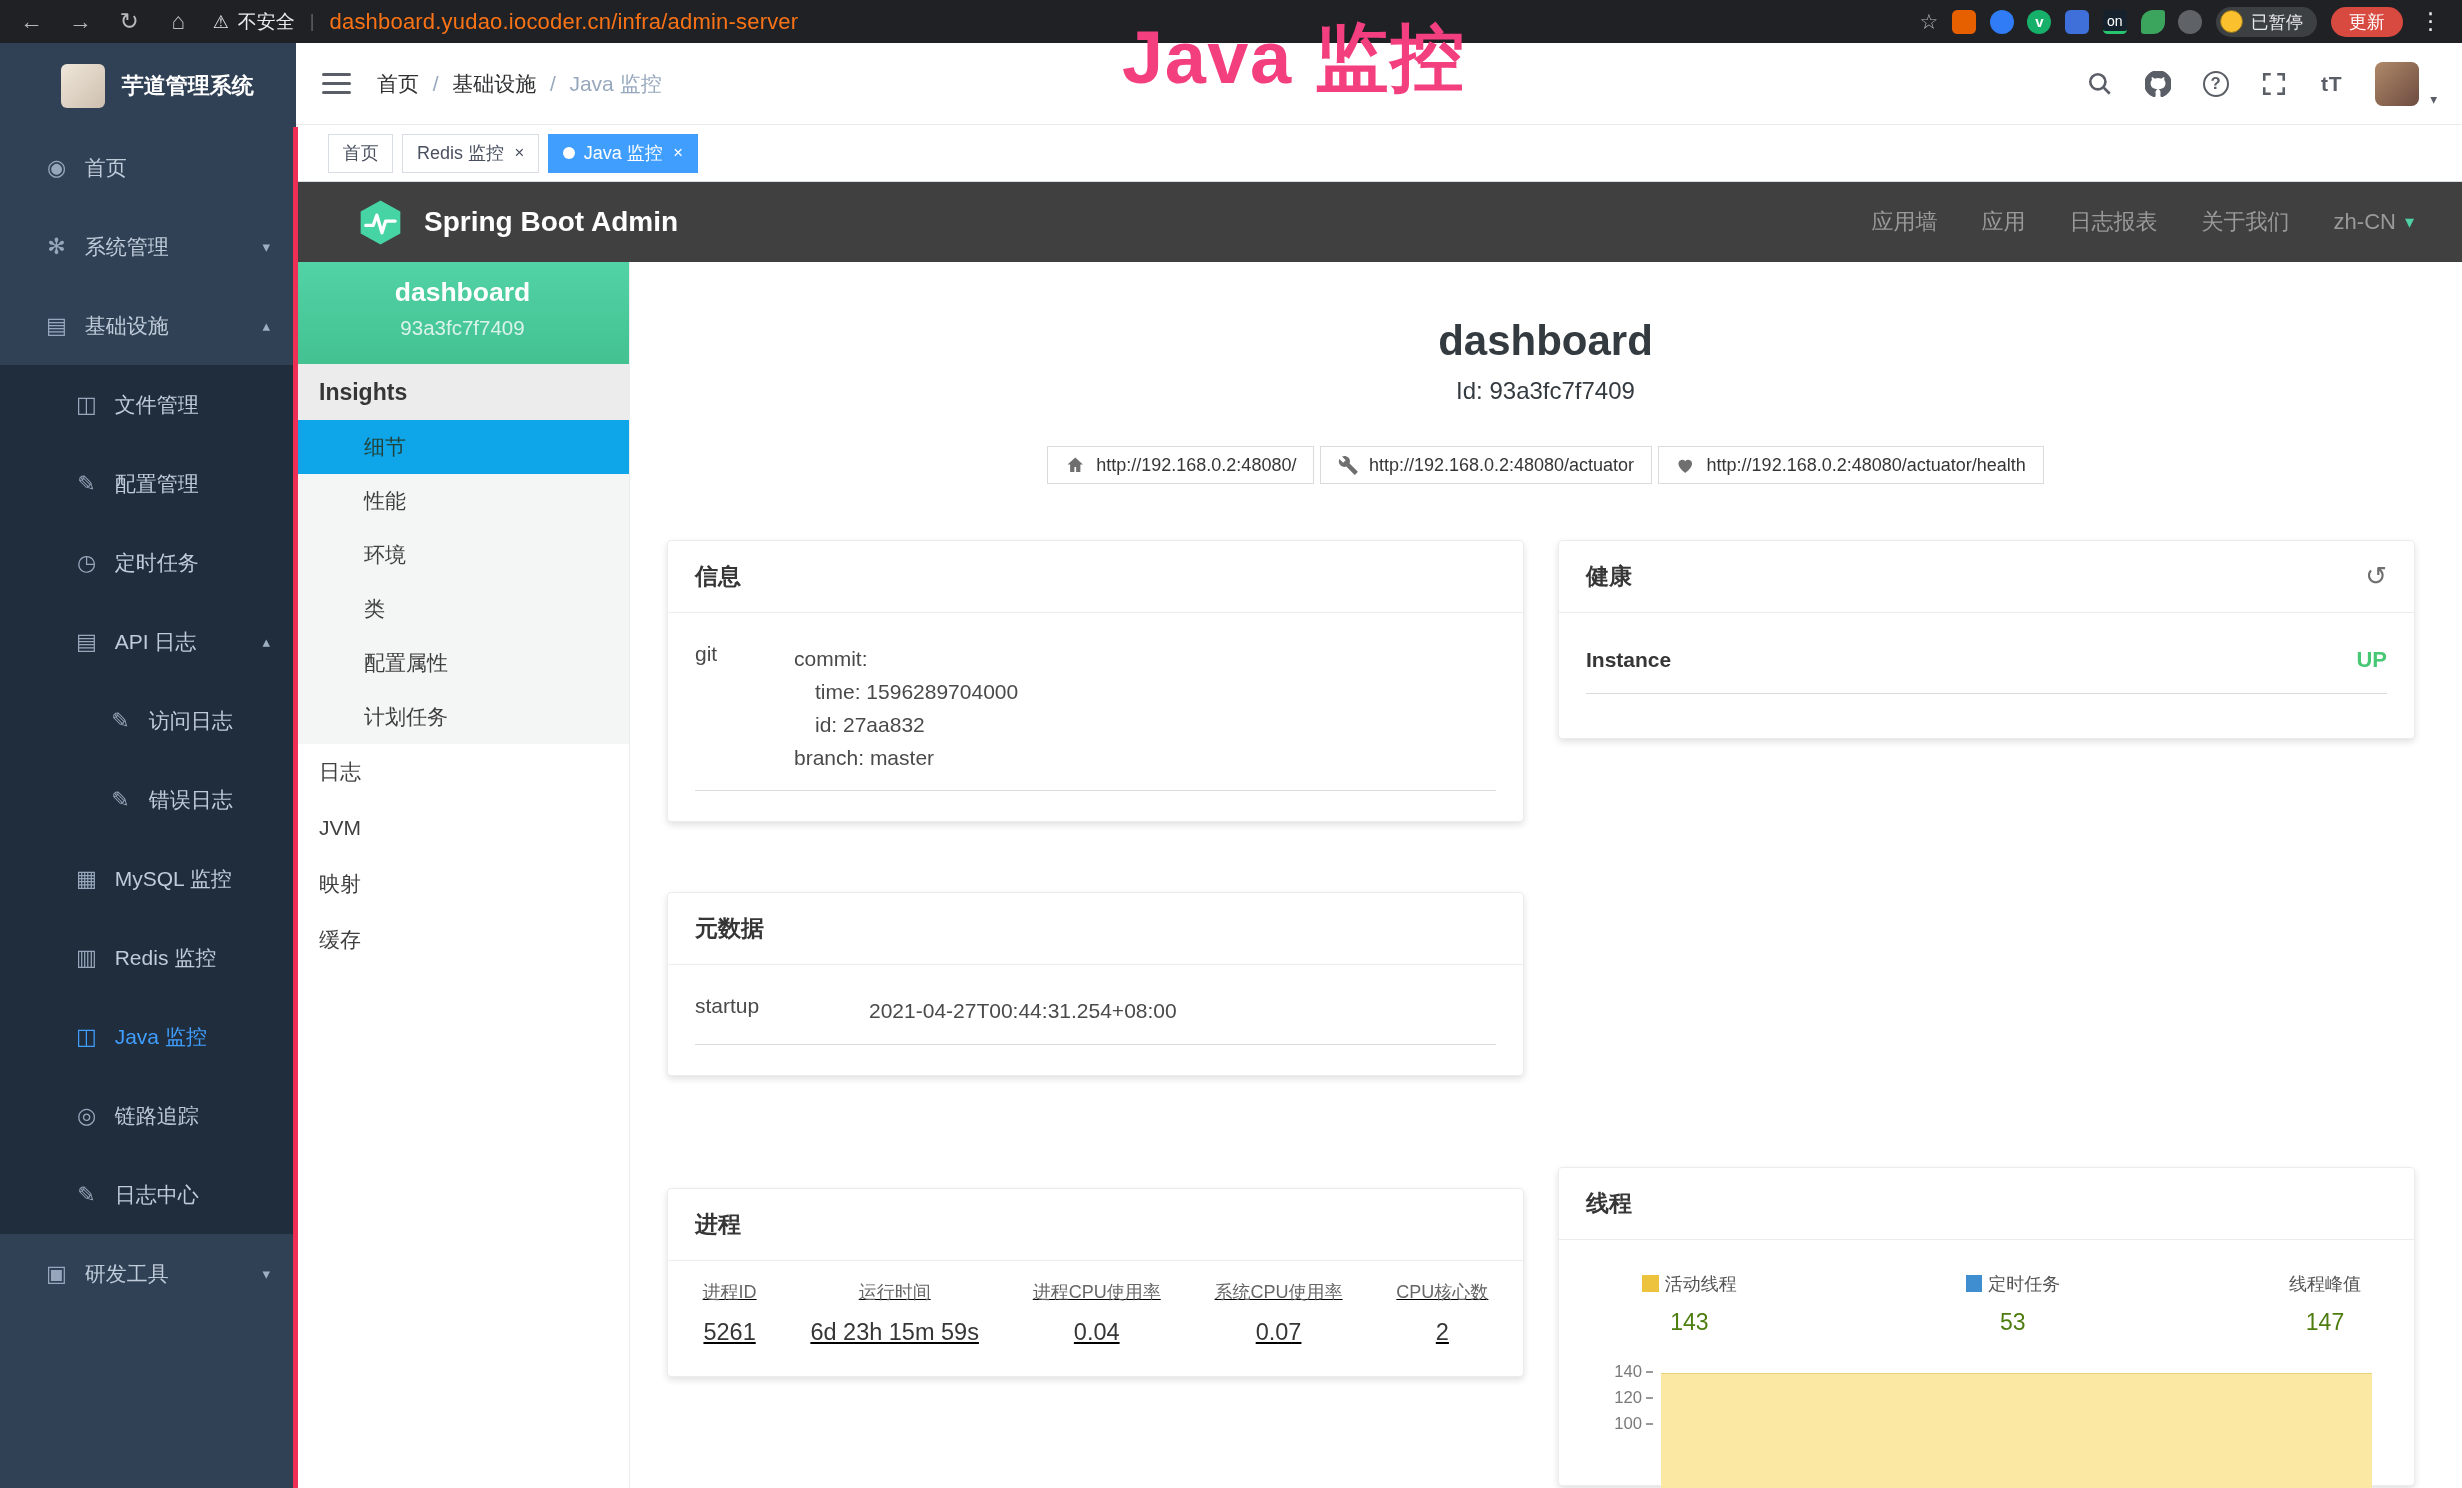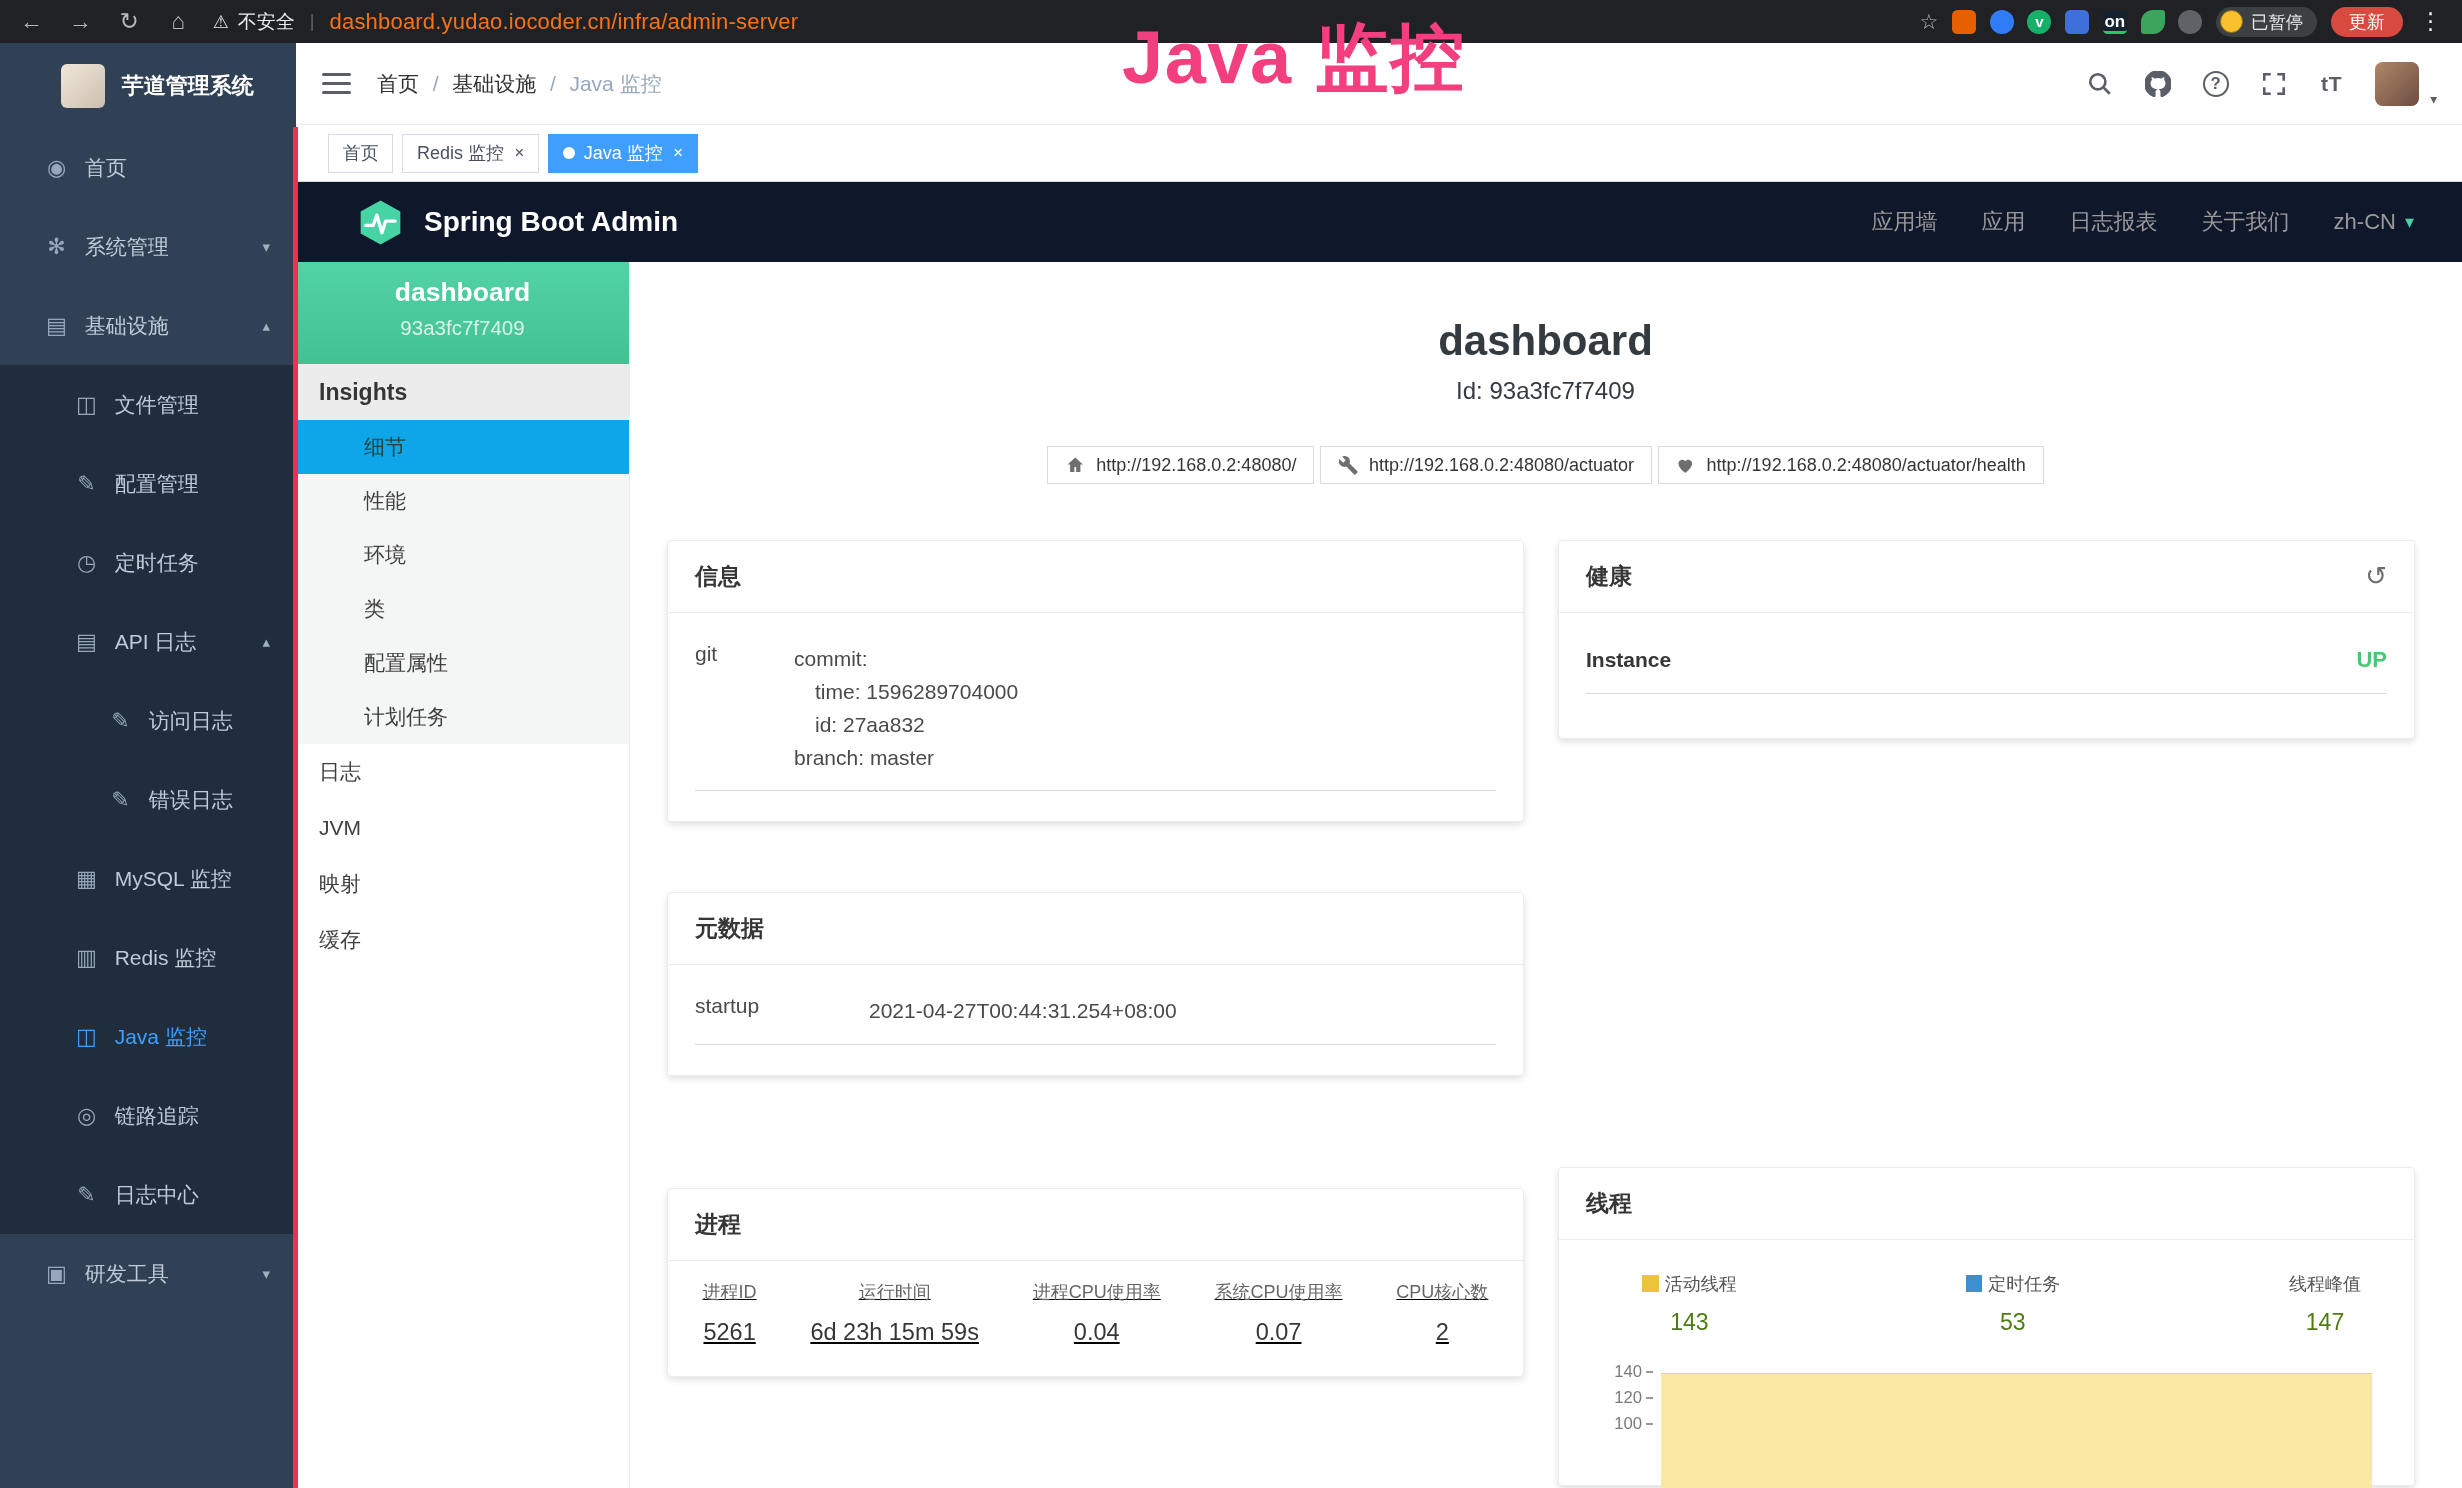--- a/index.html
+++ b/index.html
@@ -15,21 +15,21 @@
   .addr .sec-label { font-size:19px; color:#e8eaed; }
   .addr .sep { color:#5f6368; font-size:18px; margin:0 6px; }
   .addr .url { font-size:22px; color:#f97316; letter-spacing:0.2px; }
   .chrome-right { margin-left:auto; display:flex; align-items:center; gap:13.7px; }
   .star { font-size:21px; color:#b6b9be; }
   .ext { width:24px; height:24px; border-radius:5.3px; }
   .ext-fox { background:#e66000; }
   .ext-drop { background:#2f7cf6; border-radius:50%; }
   .ext-v { background:#17b06b; border-radius:50%; color:#fff; font-size:15px; text-align:center; line-height:24px; font-weight:bold; }
   .ext-grid { background:#3f6fd8; }
-  .ext-on { background:#15222e; border-radius:4.6px; color:#fff; font-size:17px; text-align:center; line-height:23px; border-bottom:3px solid #27c56e;font-weight:bold; }
+  .ext-on { background:#15222e; border-radius:4.6px; color:#fff; font-size:14px; text-align:center; line-height:23px; border-bottom:3px solid #27c56e; }
   .ext-leaf { background:#3ba55d; border-radius:50% 3px 50% 3px; }
   .ext-puzzle { background:#5f6368; border-radius:50%; }
   .paused-chip { height:30px; background:#3c4043; border-radius:15px; display:flex; align-items:center; gap:7.6px; padding:0 13.7px 0 4.6px; color:#e8eaed; font-size:17.4px; }
   .face { width:23px; height:23px; border-radius:50%; background:#fbc02d; border:1.5px solid #8a6d1d; }
   .update-chip { height:30px; background:#d84a3f; color:#fff; border-radius:15px; padding:0 18px; font-size:18px; display:flex; align-items:center; }
   .kebab { font-size:23px; color:#e8eaed; padding:0 3px; }
 
   
   .app-sidebar { position:absolute; left:0; top:43px; width:296px; bottom:0; background:#304156; z-index:10; }
   .logo-row { height:85px; display:flex; align-items:center; gap:16.7px; padding-left:61px; }
@@ -63,21 +63,21 @@
   
   .tag-bar { position:absolute; left:296px; top:125px; width:2167px; height:57px; background:#fff;
     border-bottom:0.8px solid #d8dce5; box-shadow:0 0.8px 2.3px rgba(0,0,0,.10); display:flex; align-items:center; gap:9px; padding:0 32px; z-index:5; }
   .tag { height:39px; display:flex; align-items:center; gap:9px; padding:0 13.7px; border:0.8px solid #d8dce5;
     background:#fff; color:#495060; font-size:18px; cursor:pointer; }
   .tag .x { font-size:16.7px; margin-left:1.5px; }
   .tag.active { background:#409eff; border-color:#409eff; color:#fff; }
   .tag .dot { width:12px; height:12px; border-radius:50%; background:#fff; display:inline-block; }
 
   
-  .sba-nav { position:absolute; left:296px; top:182px; width:2167px; height:80px; background:#0f172a;
+  .sba-nav { position:absolute; left:296px; top:182px; width:2167px; height:80px; background:#404040;
     display:flex; align-items:center; padding:0 49px 0 61px; z-index:5; }
   .sba-brand { display:flex; align-items:center; gap:20px; cursor:pointer; }
   .sba-title { color:#fff; font-size:28px; font-weight:bold; }
   .sba-links { margin-left:auto; display:flex; align-items:center; gap:44px; font-size:22px; color:#9a9a9a; }
   .sba-link { cursor:pointer; }
   .locale { display:flex; align-items:center; gap:9px; cursor:pointer;justify-content:flex-end; }
   .locale .caret { color:#4fd1a5; font-size:18px; }
 
   
   .inst-sidebar { position:absolute; left:296px; top:262px; width:334px; bottom:0; background:#fff; border-right:0.8px solid #ececec; z-index:4; }

